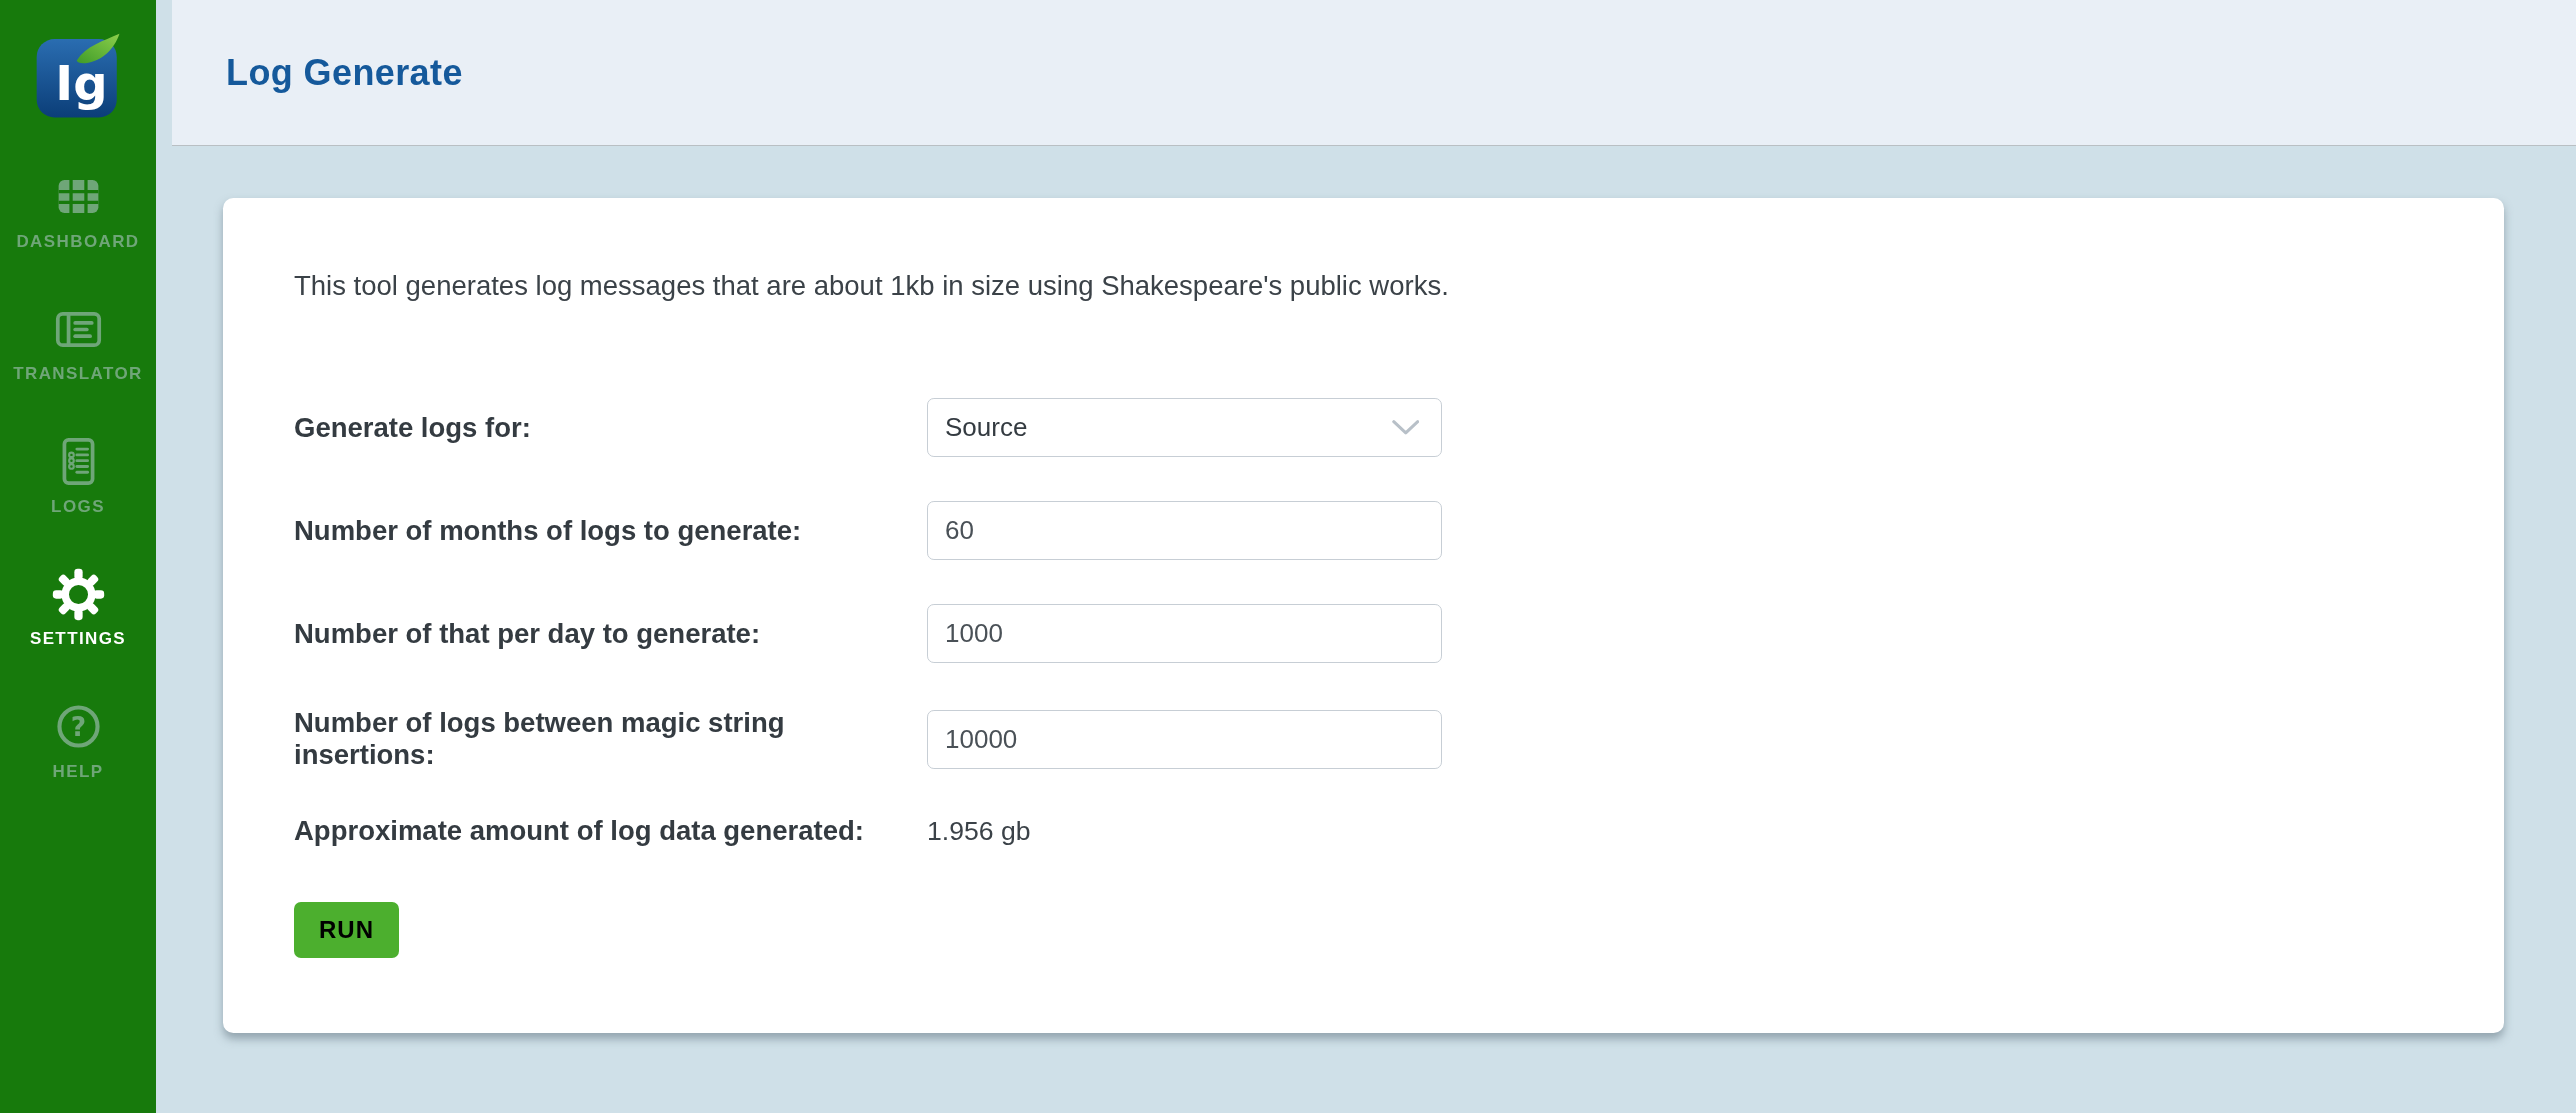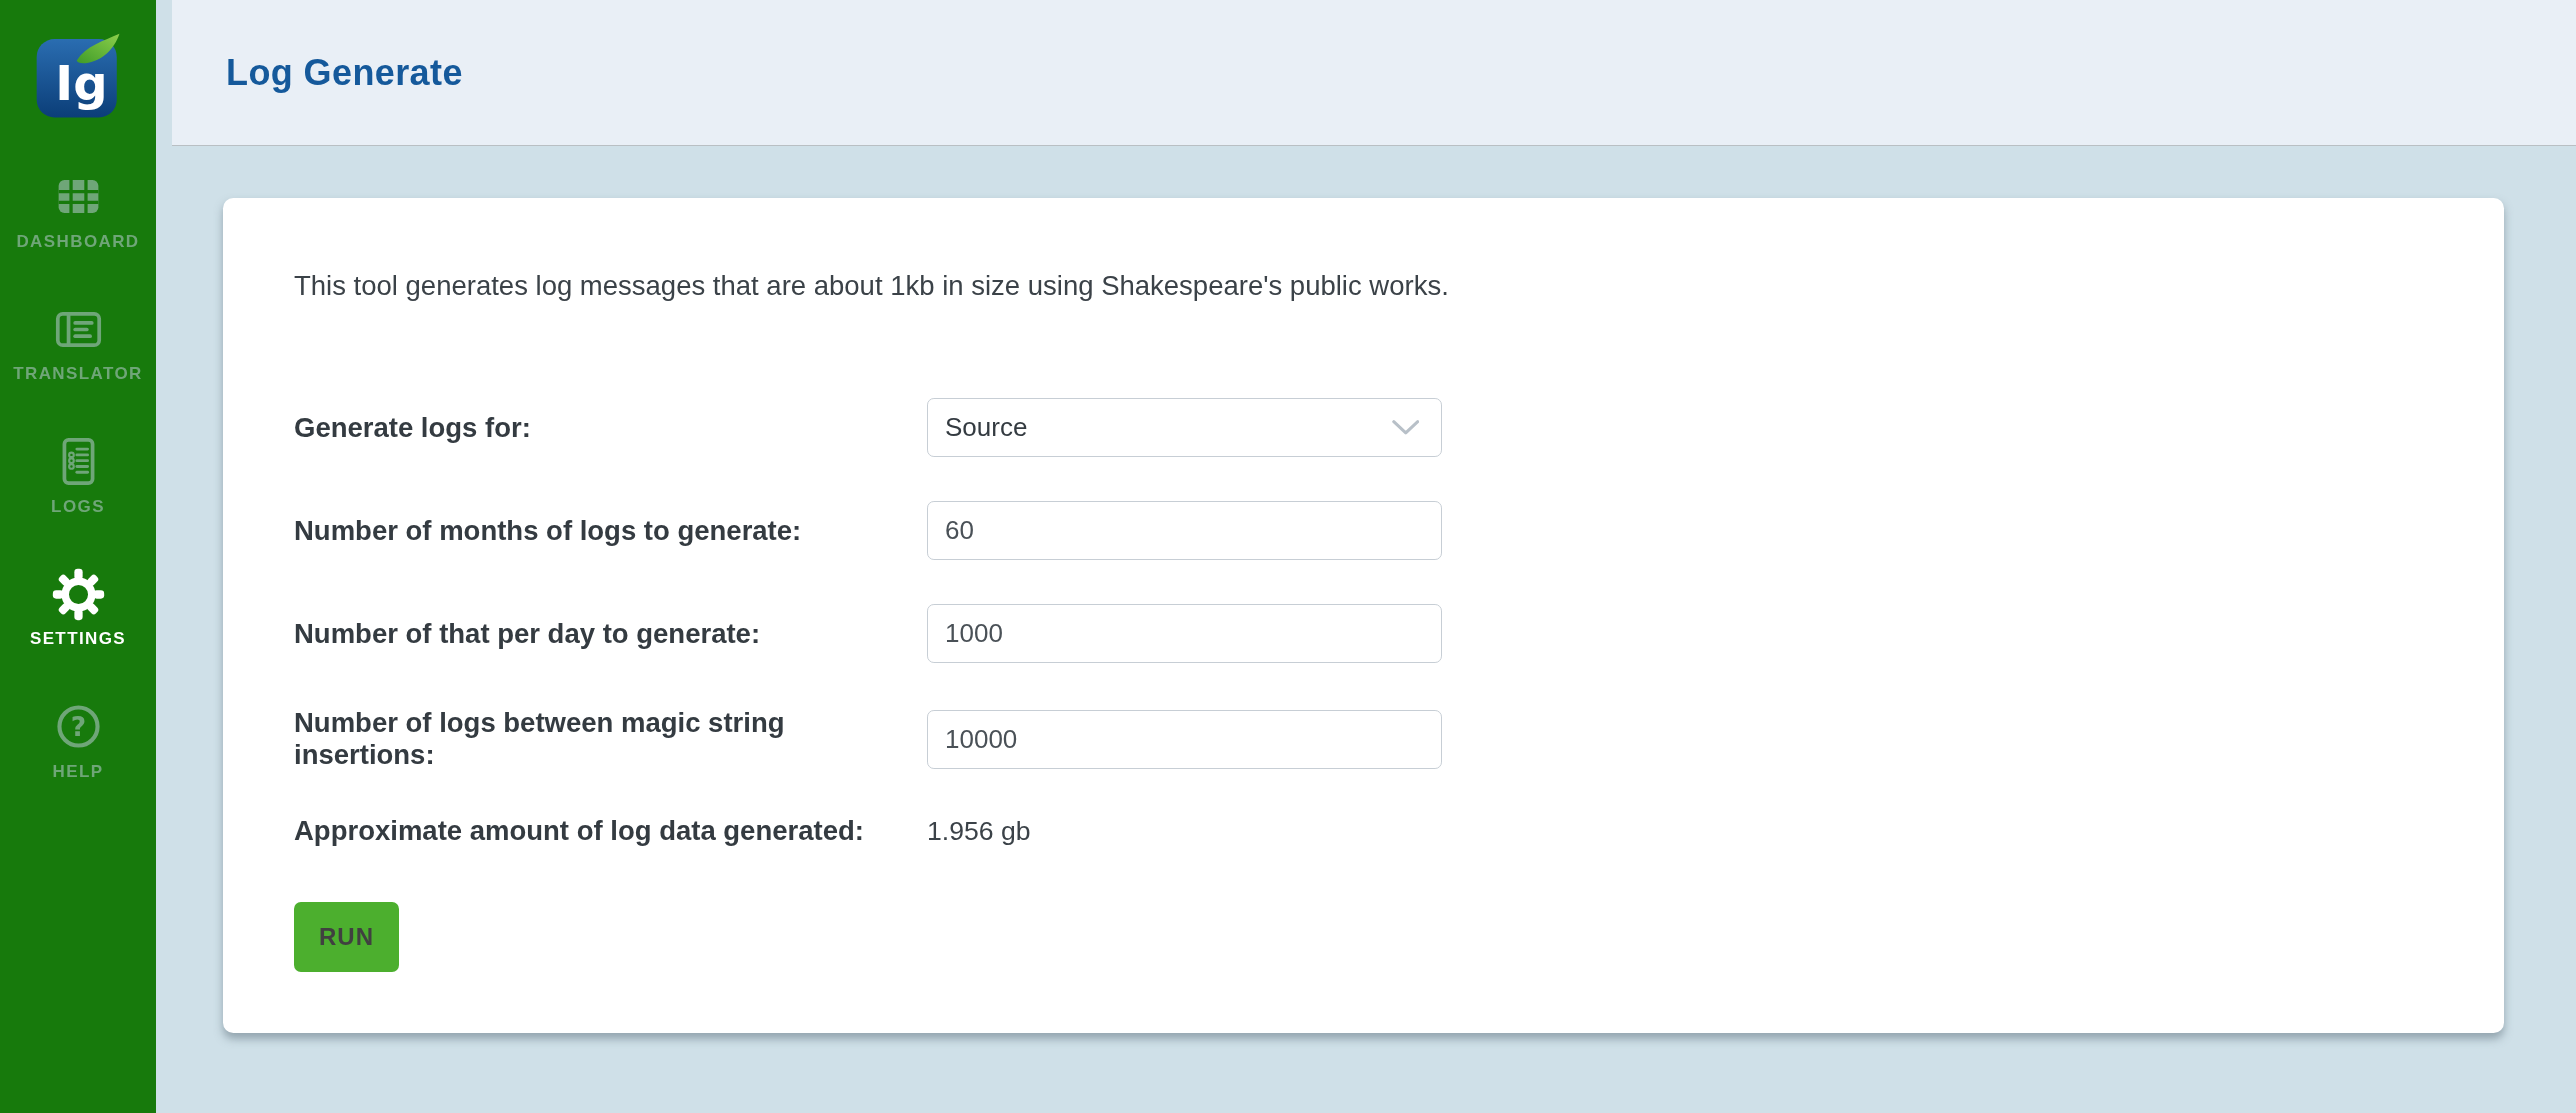--- a/index.html
+++ b/index.html
@@ -67,22 +67,22 @@
   }
   .select-box {
     display:flex; align-items:center; justify-content:space-between;
     padding:0 22px 0 17px; cursor:pointer;
   }
   .select-value { font-size:26px; color:#343b41; }
   .chevron { width:27.5px; height:15.4px; }
   .static-row { margin-bottom:0; margin-top:0; }
   .static-value { font-size:26.6px; color:#3b4248; }
   .run-button {
-    margin-top:55px; width:105px; height:70px; border:none; border-radius:6.9px;
-    background:#4caf2e; color:#404040; font-size:24px; font-weight:700;
+    margin-top:55px; width:105px; height:56px; border:none; border-radius:6.9px;
+    background:#4caf2e; color:#000000; font-size:24px; font-weight:700;
     letter-spacing:1px; cursor:pointer;
     font-family:"Liberation Sans","DejaVu Sans",sans-serif;
   }
 </style>
 </head>
 <body>
 
 <div class="app">
 
   <div class="sidebar">

